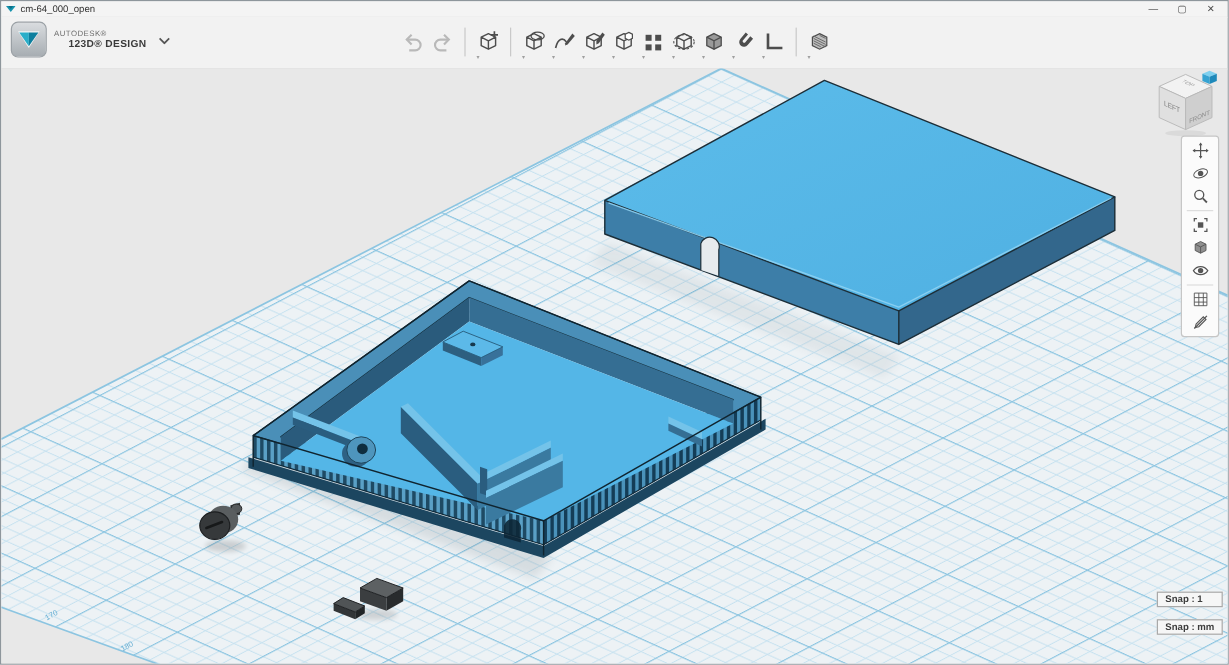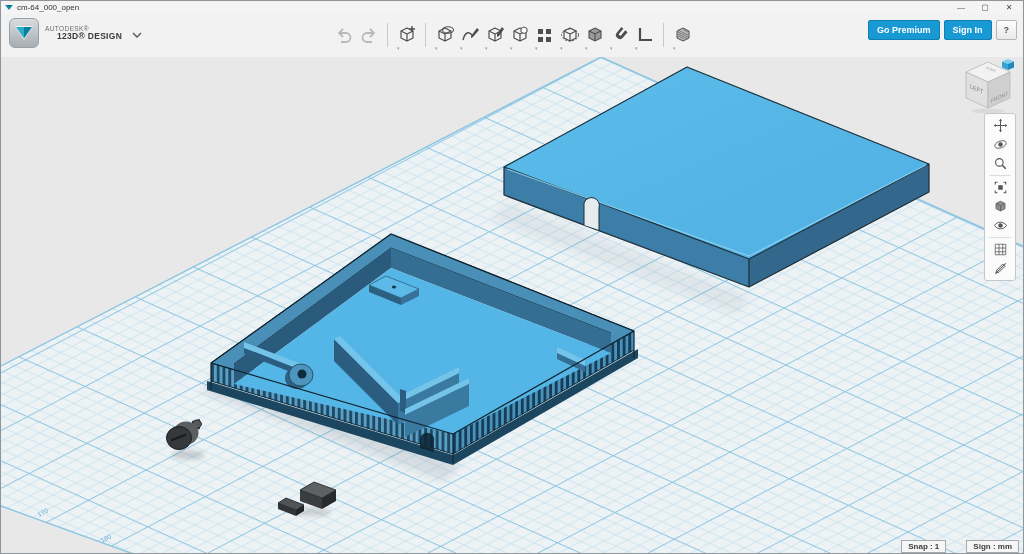--- a/index.html
+++ b/index.html
@@ -39,21 +39,21 @@
   .canvas > svg.scene{position:absolute;top:0;left:0;}
   
   .viewcube{position:absolute;top:1px;right:5px;width:60px;height:56px;}
   
   .navstrip{position:absolute;top:56px;right:7px;width:30px;background:#fbfbfb;
             border:1px solid #c6c6c6;border-radius:3px;padding:2px 0;}
   .navbtn{width:100%;height:19px;display:flex;align-items:center;justify-content:center;}
   .navbtn svg{width:15px;height:15px;}
   .navdiv{height:1px;background:#ddd;margin:2px 4px;}
   
-  .statusboxes{position:absolute;right:4px;bottom:0;display:flex;gap:20px;}
+  .statusboxes{position:absolute;right:4px;bottom:24px;display:flex;gap:10px;flex-direction:column;}
   .sbox{background:#f6f6f6;border:1px solid #a9a9a9;padding:1px 6px;font-size:8px;
         font-weight:bold;color:#3d3d3d;}
 </style>
 </head>
 <body>
 
 <div class="window">
 
   <div class="titlebar">
     <span class="tlogo">
@@ -182,25 +182,20 @@
         <span class="tsep"></span>
         <span class="tool">
           <svg viewBox="0 0 20 20">
             <path d="M10 3 16 6 16 13 10 16 4 13 4 6Z" fill="#bdbdbd" stroke="#4d4d4d" stroke-width="1"></path>
             <path d="M5 5 15 10 M5 7 15 12 M5 9 15 14 M5 11 11 14 M10 4.5 15 7" stroke="#666" stroke-width="0.8" fill="none"></path>
           </svg>
           <span class="dd">▾</span>
         </span>
       </div>
 
-    <div class="header-actions">
-      <span class="btn-accent">Go Premium</span>
-      <span class="btn-accent">Sign In</span>
-      <span class="btn-help">?</span>
-    </div>
   </div>
 
   <div class="canvas">
     <svg class="scene" width="1024" height="498" viewBox="0 0 1024 498">
       <defs>
         <pattern id="gpat" width="65" height="65" patternUnits="userSpaceOnUse" patternTransform="matrix(0.912,0.410,-0.885,0.465,600,0)">
           <path d="M13 0V65M26 0V65M39 0V65M52 0V65M0 13H65M0 26H65M0 39H65M0 52H65" stroke="#c7e2f0" stroke-width="1" fill="none"></path>
           <path d="M0.6 0V65 M0 0.6H65" stroke="#8cc5e1" stroke-width="1.2" fill="none"></path>
         </pattern>
         <filter id="soft" x="-60%" y="-60%" width="220%" height="220%">
@@ -449,16 +444,16 @@
         <div class="navbtn">
           <svg viewBox="0 0 20 20">
             <path d="M4 16 5 12 13 4 16 7 8 15Z" fill="none" stroke="#555" stroke-width="1.2"></path>
             <path d="M3 17 17 3" stroke="#555" stroke-width="1.4" fill="none"></path>
           </svg>
         </div>
       </div>
 
     <div class="statusboxes">
       <span class="sbox">Snap : 1</span>
-      <span class="sbox">Sign : mm</span>
+      <span class="sbox">Snap : mm</span>
     </div>
   </div>
 </div>
 
 </body></html>

